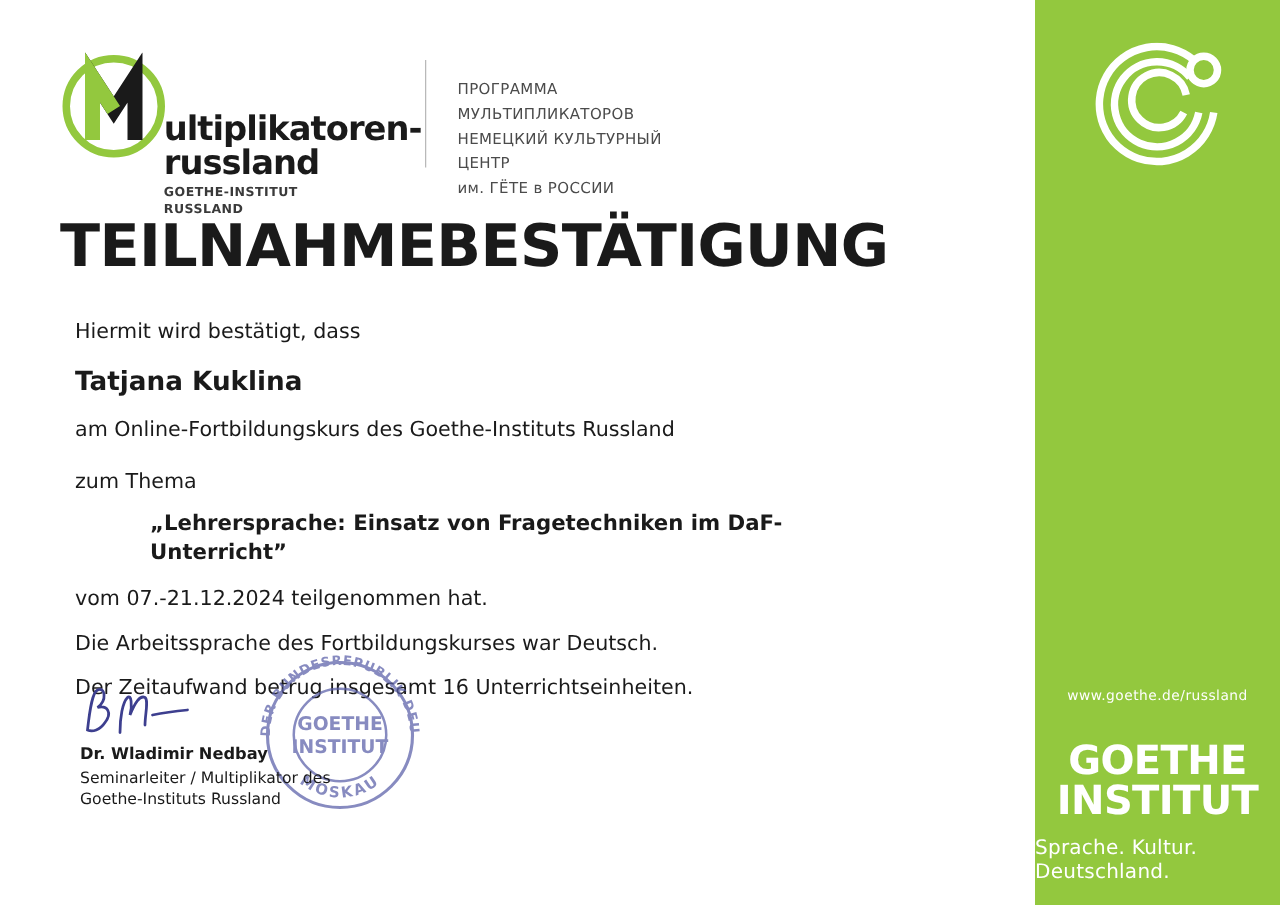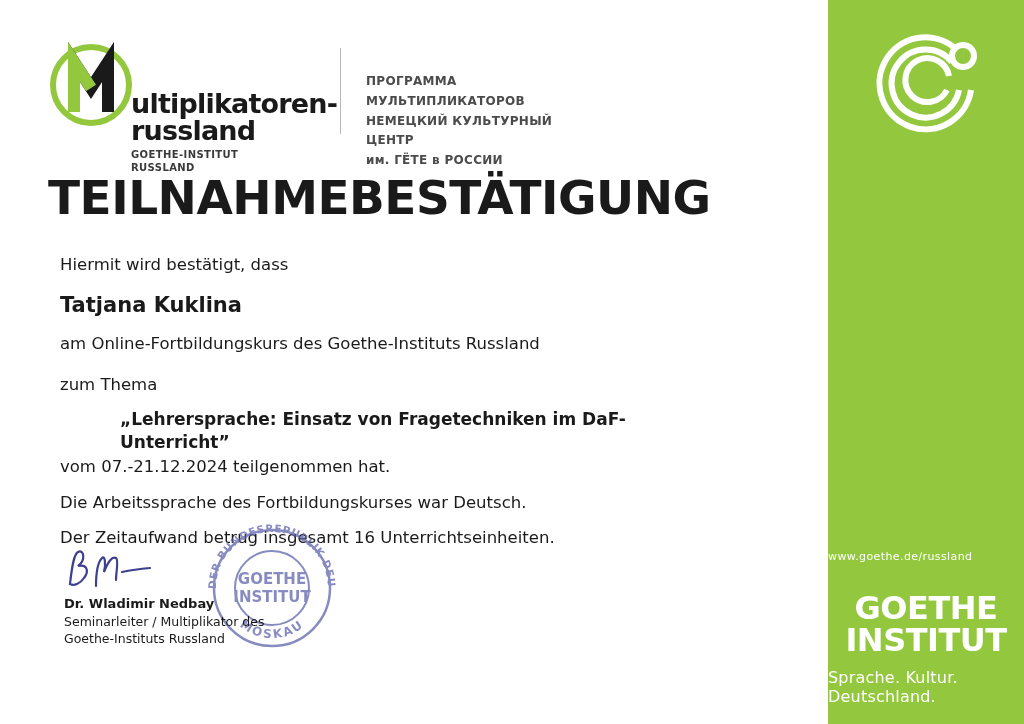--- a/index.html
+++ b/index.html
@@ -32,21 +32,21 @@
     left: 50%;
     transform: translateX(-50%);
     width: 118px;
     height: 118px;
   }
   .panel-url {
     position: absolute;
     top: 550px;
     left: 0;
     width: 100%;
-    text-align: left;
+    text-align: center;
     color: #ffffff;
     font-size: 11px;
     letter-spacing: 0.4px;
     font-family: "DejaVu Sans", sans-serif;
   }
   .panel-brand {
     position: absolute;
     top: 592px;
     left: 0;
     width: 100%;
@@ -128,23 +128,23 @@
     position: absolute;
     left: 292px;
     top: 8px;
     width: 1px;
     height: 86px;
     background: #b9b9b9;
   }
   .logo-ru {
     position: absolute;
     left: 318px;
-    top: 32px;
+    top: 22px;
     font-size: 12px;
-    font-weight: bold;
+    font-weight: normal;
     color: #4b4b4b;
     line-height: 1.65;
     letter-spacing: 0.3px;
   }
   
   .doc-title {
     position: absolute;
     top: 170px;
     left: 48px;
     font-size: 47px;
@@ -177,21 +177,21 @@
   .body-block .course { display: block; }
   .body-block .topic-label { display: block; margin-top: 15px; }
   .body-block .topic {
     display: block;
     font-size: 17px;
     font-weight: bold;
     margin-top: 9px;
     line-height: 1.35;
     padding: 0 60px;
   }
-  .body-block .dates { display: block; }
+  .body-block .dates { display: block; margin-top: 12px; }
   .body-block .language { display: block; margin-top: 9px; }
   .body-block .hours { display: block; margin-top: 9px; }
   
   .signature-wrap {
     position: absolute;
     left: 62px;
     top: 540px;
     width: 340px;
     height: 120px;
   }

